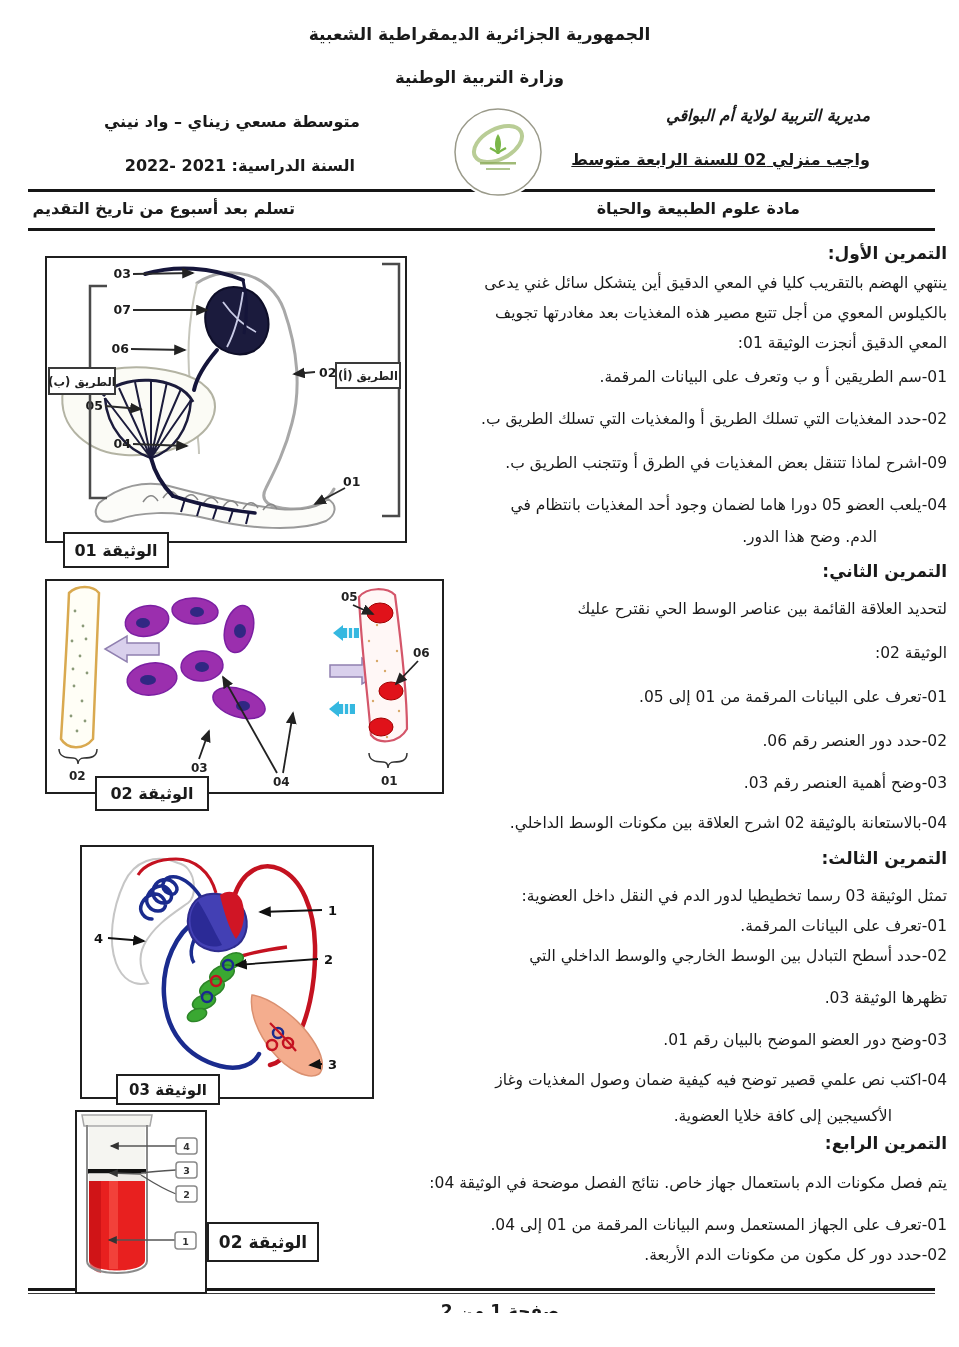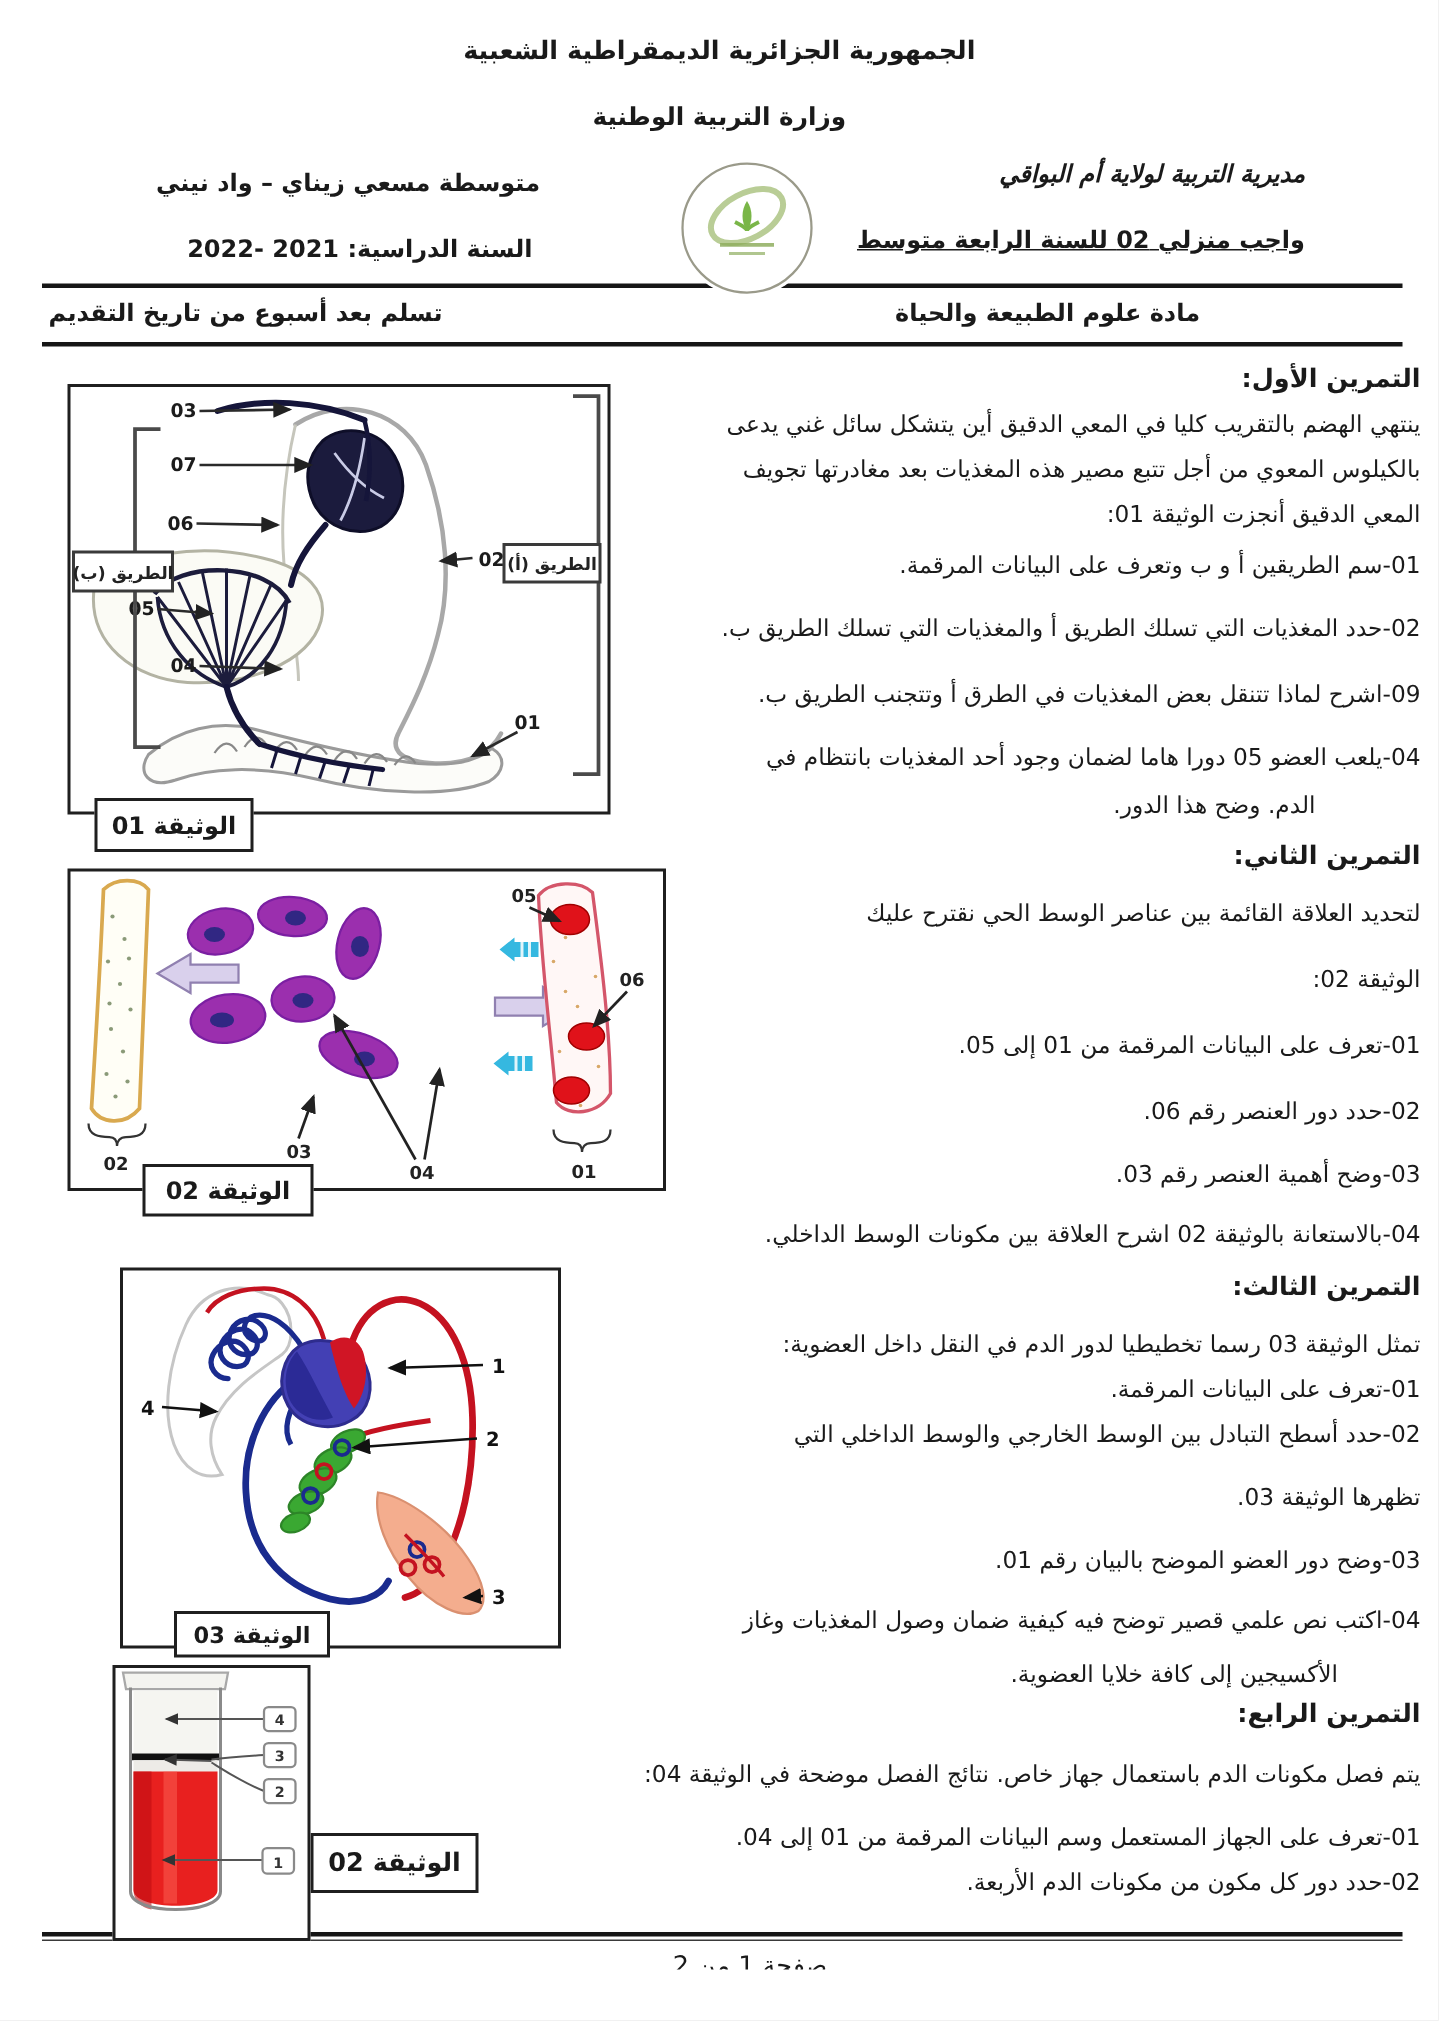--- a/index.html
+++ b/index.html
@@ -16,21 +16,21 @@
   .ln{font-size:15.5px;line-height:30px;white-space:nowrap;}
   .g2{margin-top:2px;}.g4{margin-top:4px;}.g6{margin-top:6px;}.g8{margin-top:8px;}
   .g10{margin-top:10px;}.g12{margin-top:12px;}.g14{margin-top:14px;}
   .ind55{padding-right:55px;}.ind70{padding-right:70px;}
   .docbox{position:absolute;border:2px solid #1f1f1f;background:#fff;z-index:1;}
   .doclabel{position:absolute;border:2px solid #1f1f1f;background:#fff;font-weight:bold;
             font-size:16px;display:flex;align-items:center;justify-content:center;z-index:5;
             direction:rtl;}
   .logo{position:absolute;z-index:6;background:#fff;border-radius:50%;}
   svg text{font-family:"DejaVu Sans",sans-serif;}
-  .footer-clip{overflow:hidden;font-size:17px;font-weight:normal;direction:rtl;text-align:center;}
+  .footer-clip{overflow:hidden;font-size:17px;font-weight:bold;direction:rtl;text-align:center;}
 </style>
 </head>
 <body>
 
 <div class="page">
 
   <div class="abs ctr b" style="top:68px;left:0;width:959px;font-size:16.5px;">وزارة التربية الوطنية</div>
   <div class="abs ctr b" style="top:24px;left:0;width:959px;font-size:17px;">الجمهورية الجزائرية الديمقراطية الشعبية</div>
 
   <div class="abs rtl htxt" style="top:106px;left:560px;width:310px;font-style:italic;">مديرية التربية لولاية أم البواقي</div>

